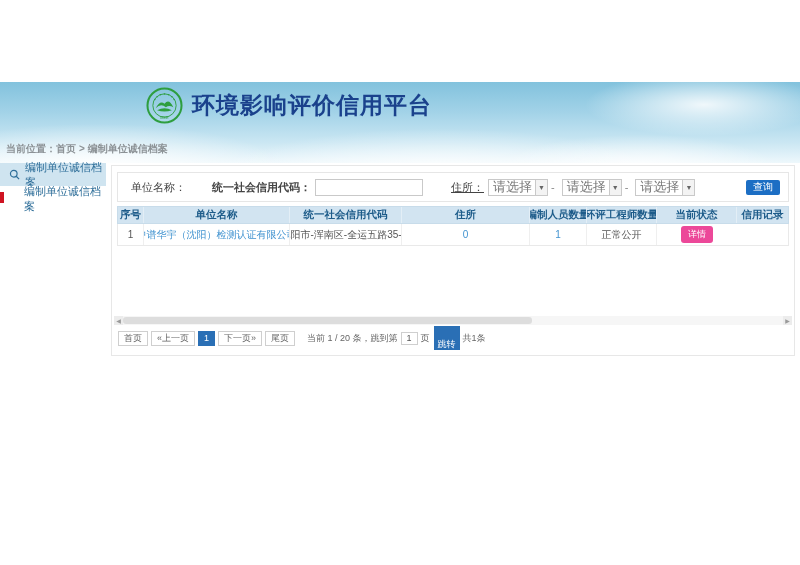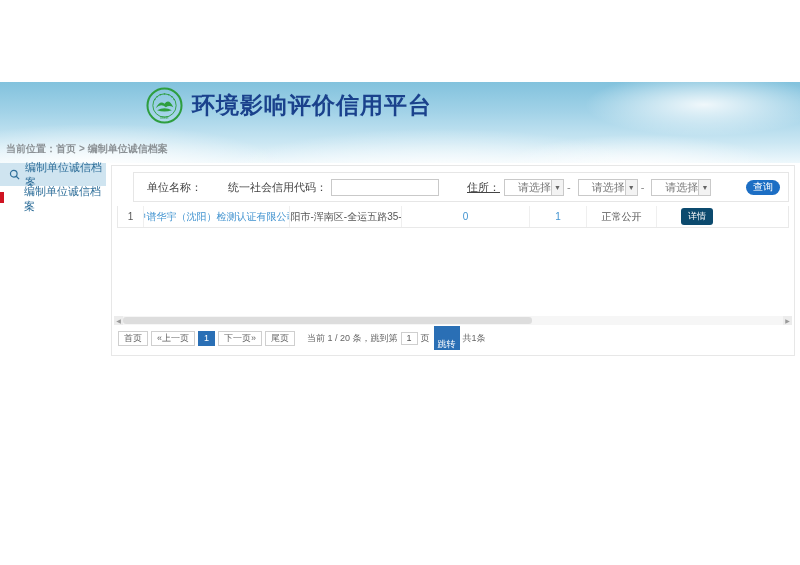--- a/index.html
+++ b/index.html
@@ -34,58 +34,58 @@
     padding-left:24px; font-size:11px; color:#2e6e99; cursor:pointer; background:#fff;
   }
   .side-item .red-mark { position:absolute; left:0; top:6px; width:4px; height:11px; background:#cf1322; }
 
   
   .panel { position:absolute; left:111px; top:165px; width:684px; height:191px; background:#fff; border:1px solid #e7e7e7; }
 
   
   .searchbar {
     position:absolute; left:5px; top:6px; right:5px; height:30px;
-    border:1px solid #e6e6e6; background:#fff; display:flex; align-items:center; font-size:11px; color:#444;margin-left:16px;
+    border:1px solid #e6e6e6; background:#fff; display:flex; align-items:center; font-size:11px; color:#444;
   }
   .searchbar label { white-space:nowrap; }
   .lbl-name { margin-left:13px; }
   .inp { height:17px; border:1px solid #c9c9c9; font-size:9px; color:#888; padding:0 4px; outline:none; }
   .inp-name { width:108px; margin-left:4px; }
-  .lbl-code { margin-left:26px; }
+  .lbl-code { margin-left:26px;font-weight:bold; }
   .inp-code { width:108px; margin-left:4px; }
   .lbl-addr { margin-left:28px;text-decoration:underline; }
   .sel {
     display:flex; align-items:center; width:60px; height:17px; border:1px solid #c9c9c9;
     background:#fff; margin-left:4px; cursor:pointer;
   }
-  .sel .sel-txt { flex:1; font-size:11px; color:#777; padding-left:4px;text-align:right; }
+  .sel .sel-txt { flex:1; font-size:13px; color:#777; padding-left:4px; }
   .sel .sel-arrow {
     width:12px; height:15px; border-left:1px solid #c9c9c9; background:#f3f3f3;
     display:flex; align-items:center; justify-content:center; font-size:7px; color:#666;
   }
   .sel-sep { margin:0 3px; color:#888; }
   .btn-search {
     margin-left:auto; margin-right:8px; width:34px; height:15px; background:#1c6ec4; color:#fff;
-    border:none; border-radius:9px; font-size:10px; cursor:pointer; font-family:inherit;
+    border:none; border-radius:2px; font-size:10px; cursor:pointer; font-family:inherit;
   }
 
   
   .tbl { position:absolute; left:5px; top:40px; right:5px; }
   .trow { display:grid; grid-template-columns:26px 146px 112px 128px 57px 70px 80px 1fr; }
   .thead { background:#d2e4f1; border:1px solid #c8dcea; height:18px; }
   .thead .cell { font-size:10.5px; font-weight:bold; color:#1e5c8a; border-right:1px solid #e3eef6; }
   .thead .cell:last-child { border-right:none; }
   .tbody-row { border:1px solid #e9e9e9; border-top:none; height:22px; background:#fff; }
   .tbody-row .cell { font-size:10px; color:#555; border-right:1px solid #efefef; }
   .tbody-row .cell:last-child { border-right:none; }
   .cell { display:flex; align-items:center; justify-content:center; overflow:hidden; white-space:nowrap; }
   .link { color:#4193d0; cursor:pointer; text-decoration:none; }
   .addr-cell { font-size:8.5px; color:#666; }
   .btn-detail {
-    background:#0c4a6e; color:#fff; border:none; border-radius:3px;
+    background:#ec4899; color:#fff; border:none; border-radius:3px;
     font-size:9px; padding:2px 7px; cursor:pointer; font-family:inherit;
   }
 
   
   .hscroll { position:absolute; left:2px; right:2px; top:150px; height:9px; background:#f6f6f6; display:flex; align-items:center; }
   .hs-arrow { width:9px; height:9px; display:flex; align-items:center; justify-content:center; font-size:6px; color:#9a9a9a; background:#ececec; cursor:pointer; }
   .hs-track { flex:1; height:9px; position:relative; }
   .hs-thumb { position:absolute; left:0; top:1px; height:7px; width:62%; background:#dddddd; border-radius:3px; cursor:grab; }
 
   
@@ -169,20 +169,30 @@
       </div>
       <span class="sel-sep">-</span>
       <div class="sel">
         <span class="sel-txt">请选择</span>
         <span class="sel-arrow">▼</span>
       </div>
       <button class="btn-search">查询</button>
     </div>
 
     <div class="tbl">
+      <div class="trow thead">
+        <div class="cell">序号</div>
+        <div class="cell">单位名称</div>
+        <div class="cell">统一社会信用代码</div>
+        <div class="cell">住所</div>
+        <div class="cell">编制人员数量</div>
+        <div class="cell">环评工程师数量</div>
+        <div class="cell">当前状态</div>
+        <div class="cell">信用记录</div>
+      </div>
       <div class="trow tbody-row">
         <div class="cell">1</div>
         <div class="cell">
             <a class="link" style="font-size:10px;">中谱华宇（沈阳）检测认证有限公司</a>
           </div>
         <div class="cell addr-cell">辽宁省-沈阳市-浑南区-全运五路35-1号楼902</div>
         <div class="cell">
             <a class="link">0</a>
           </div>
         <div class="cell">

